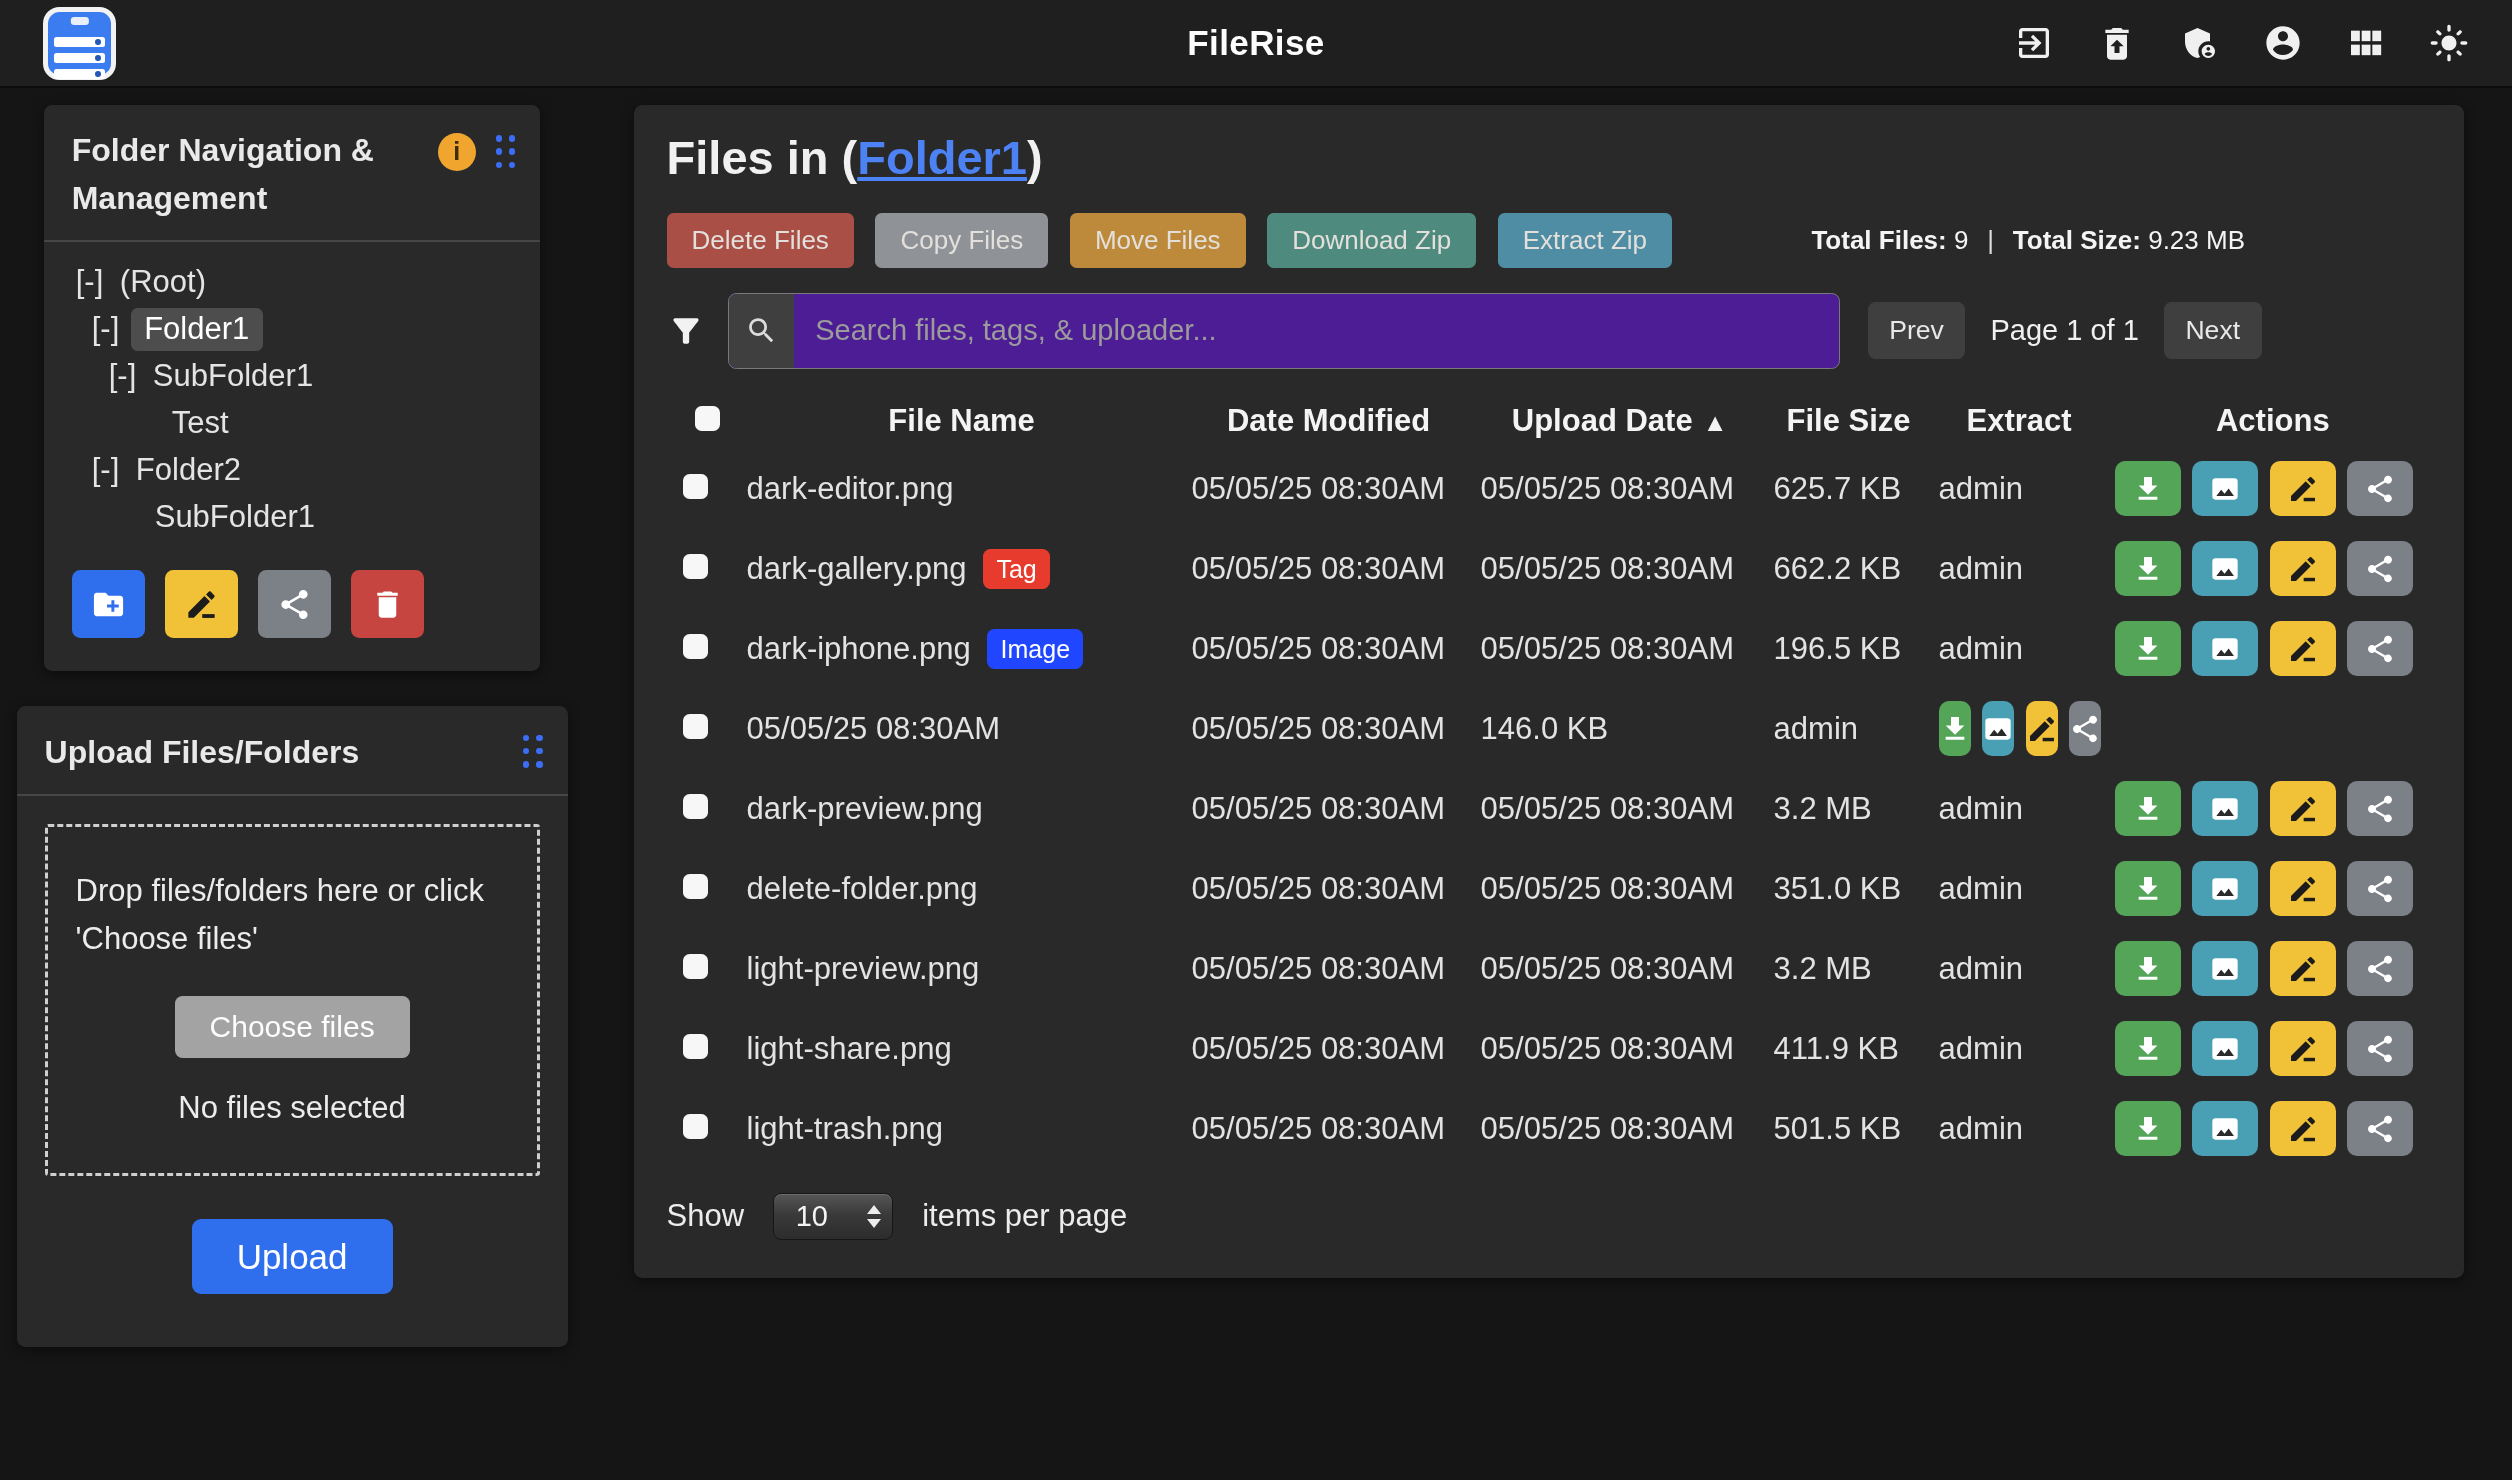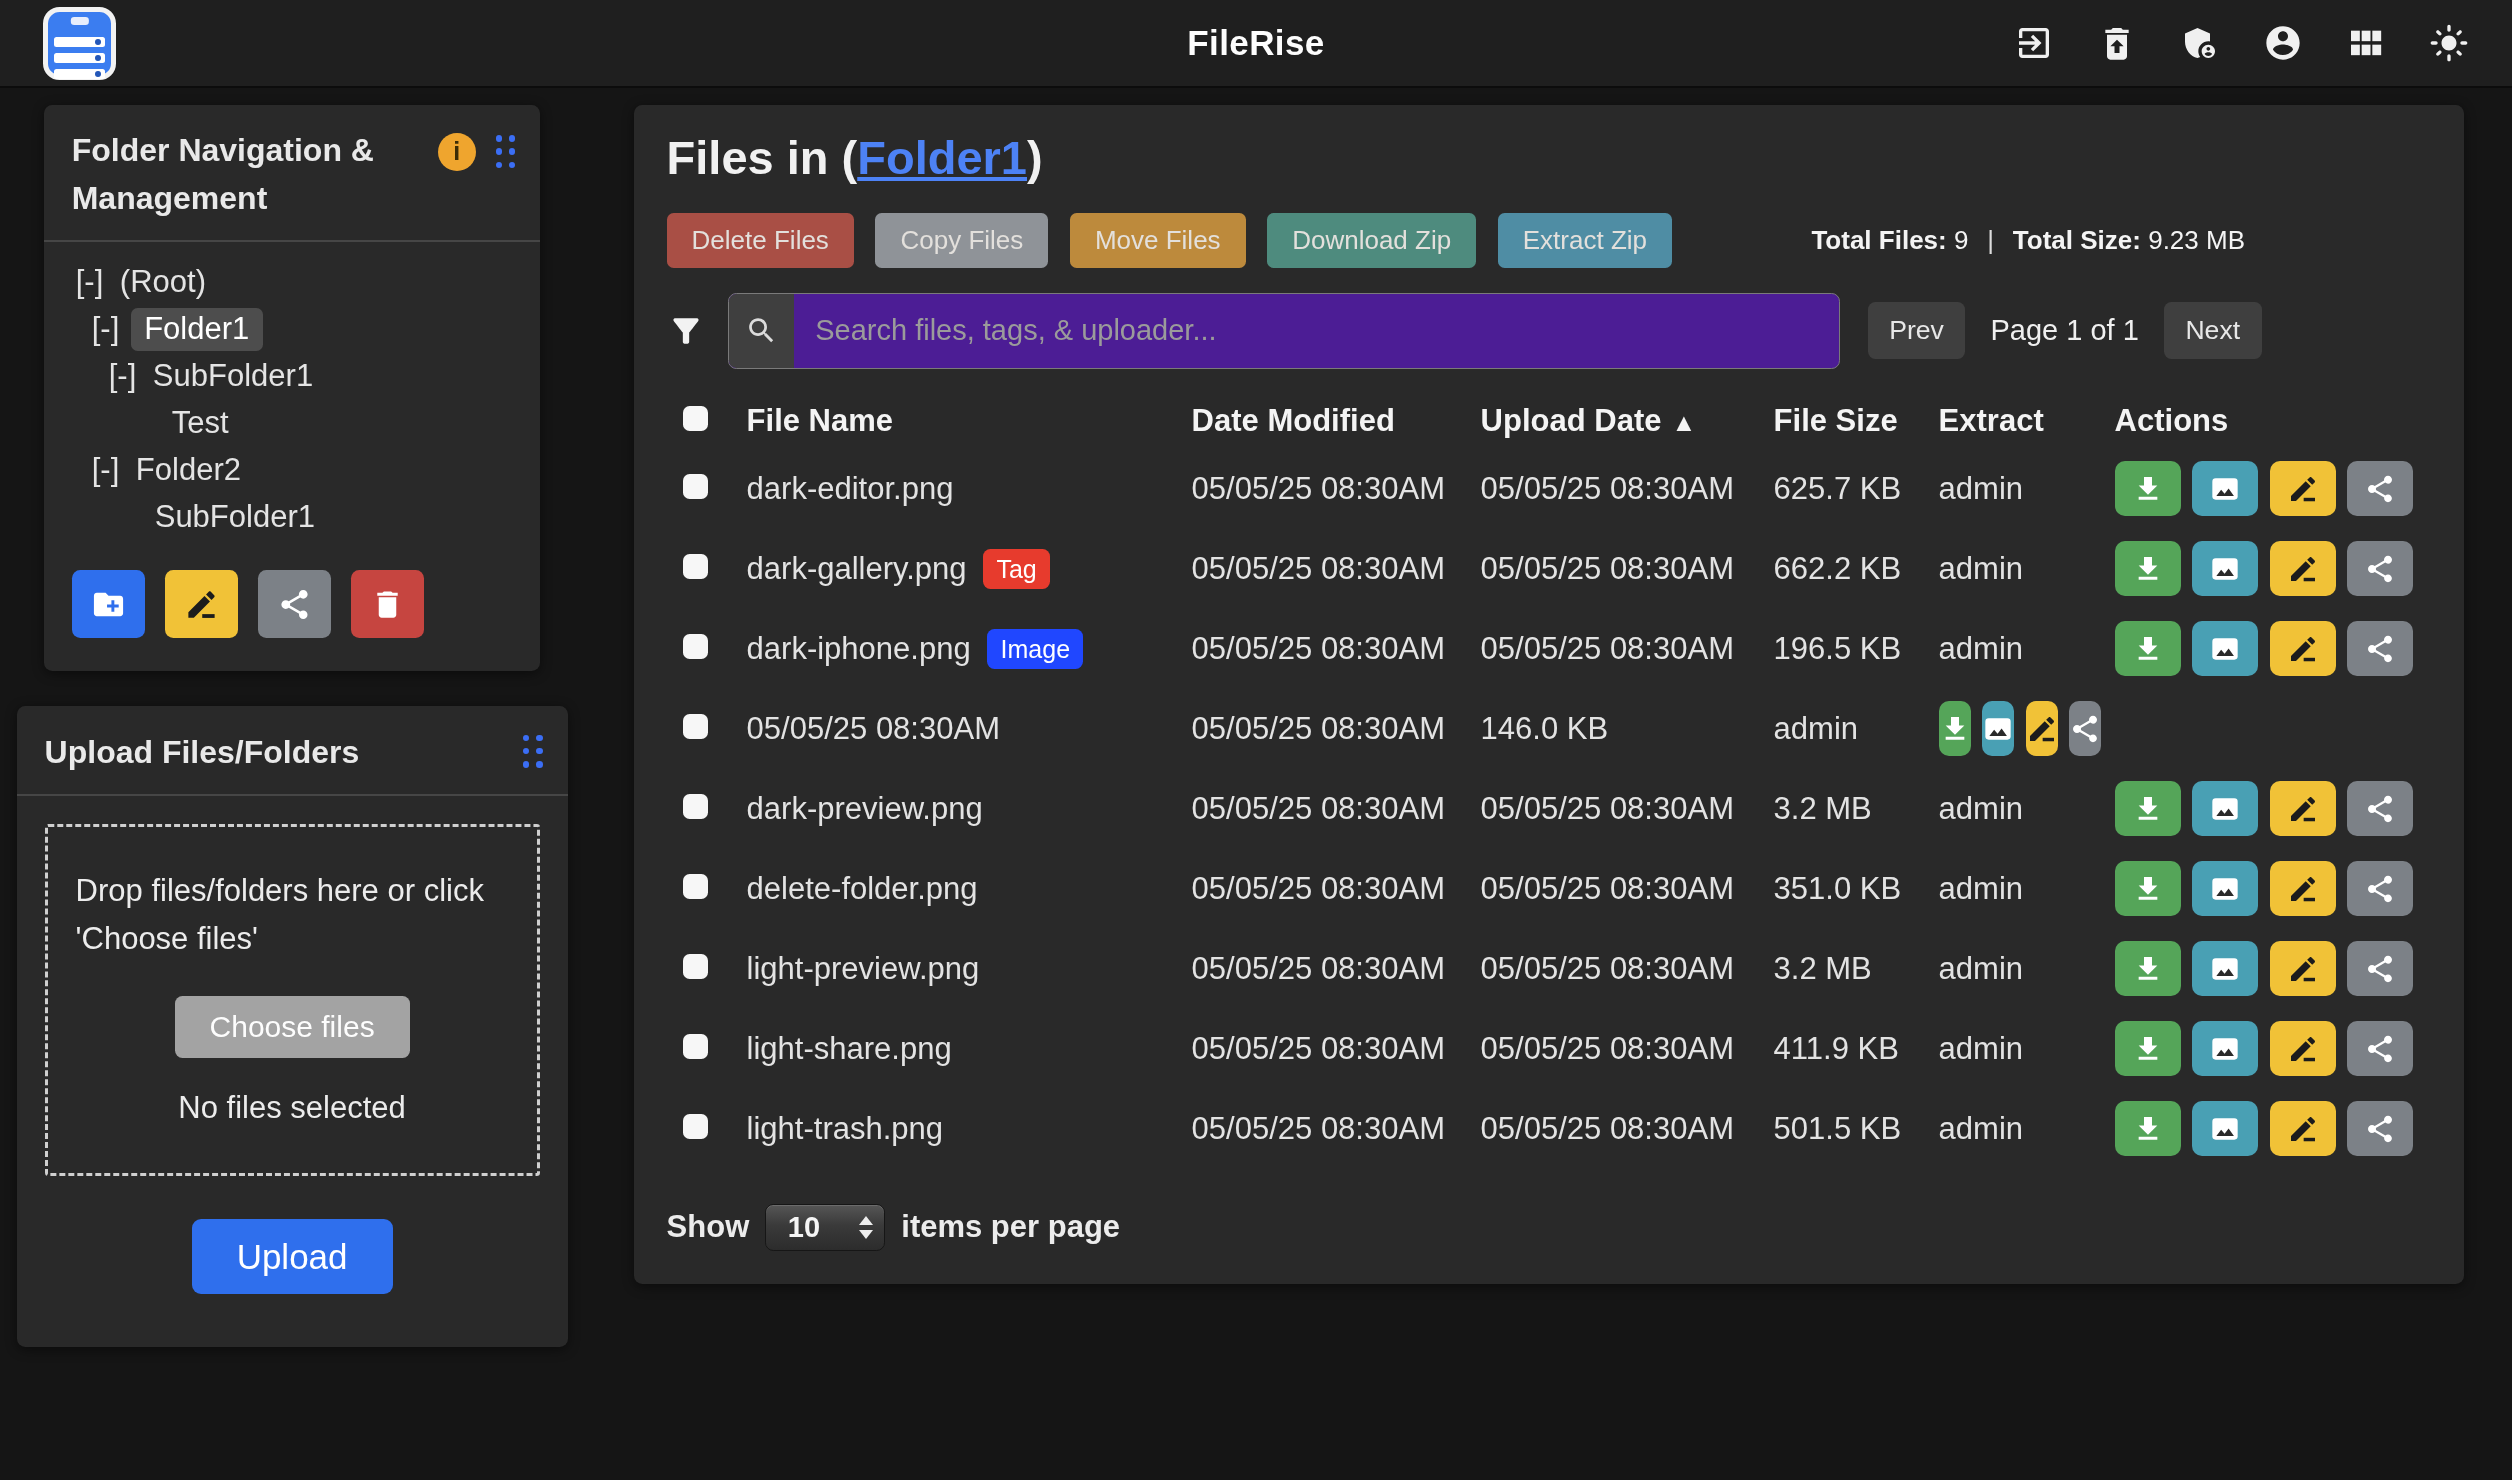--- a/index.html
+++ b/index.html
@@ -88,33 +88,33 @@
   .search-prefix svg { width:33px; height:33px; }
   .search-input { flex:1; background:transparent; border:none; outline:none; color:#e8e8e8; font-size:29px; font-family:inherit; padding:0 21.6px; }
   .search-input::placeholder { color:#9b9b9b; }
   .page-btn { background:#3f3f3f; border:none; color:#e8e8e8; font-size:26.6px; padding:13.3px 21.6px; border-radius:7.5px; cursor:pointer; font-family:inherit; }
   .page-btn.prev { margin-left:28px; }
   .page-label { font-size:29px; color:#f0f0f0; margin:0 25px; white-space:nowrap; }
 
   
   .table { margin-top:33px; }
   .thead, .trow { display:grid; grid-template-columns:65px 445px 289px 293px 165px 176px 1fr; align-items:center; }
-  .thead { height:55px; font-weight:bold; font-size:31px; color:#f4f4f4; }
+  .thead { height:55px; font-weight:bold; font-size:31px; color:#f4f4f4;text-align:center; }
   .thead > span { cursor:pointer; }
   .trow { height:80px; font-size:31px; color:#e3e3e3; }
   .cell-pad { padding-left:15px; }
   .checkbox { width:25px; height:25px; border-radius:6.6px; background:#f7f7f7; display:inline-block; margin-left:16.6px; cursor:pointer; }
   .sort-arrow { font-size:25px; margin-left:10px; }
   .fname-wrap { display:flex; align-items:center; }
   .badge { margin-left:16.6px; color:#ffffff; font-size:25px; padding:5px 13.3px; border-radius:7.5px; line-height:1.2; }
   .row-actions { display:flex; gap:11.6px; padding-left:15px; }
   .ra-btn { width:66px; height:55px; border:none; border-radius:10px; display:inline-flex; align-items:center; justify-content:center; cursor:pointer; }
   .ra-btn svg { width:32px; height:32px; }
 
-  .table-footer { margin-top:35px; display:flex; align-items:center; font-size:31px; color:#ececec; gap:16px;font-weight:bold; }
+  .table-footer { margin-top:24px; display:flex; align-items:center; font-size:31px; color:#ececec; gap:29px; }
   .ipp-select {
     width:120px; height:47px; border-radius:8.3px; border:1.7px solid #161616; cursor:pointer;
     background:linear-gradient(#565656, #3a3a3a 45%, #2c2c2c); display:inline-flex; align-items:center;
     padding:0 11.6px 0 21.6px; font-size:29px; color:#f5f5f5; box-shadow:inset 0 0.8px 0 rgba(255,255,255,.18);
   }
   .spin { margin-left:auto; display:flex; flex-direction:column; gap:5px; }
   .spin i { width:0; height:0; border-left:7.5px solid transparent; border-right:7.5px solid transparent; display:block; }
   .spin .up { border-bottom:9.1px solid #ededed; }
   .spin .down { border-top:9.1px solid #ededed; }
 </style>

